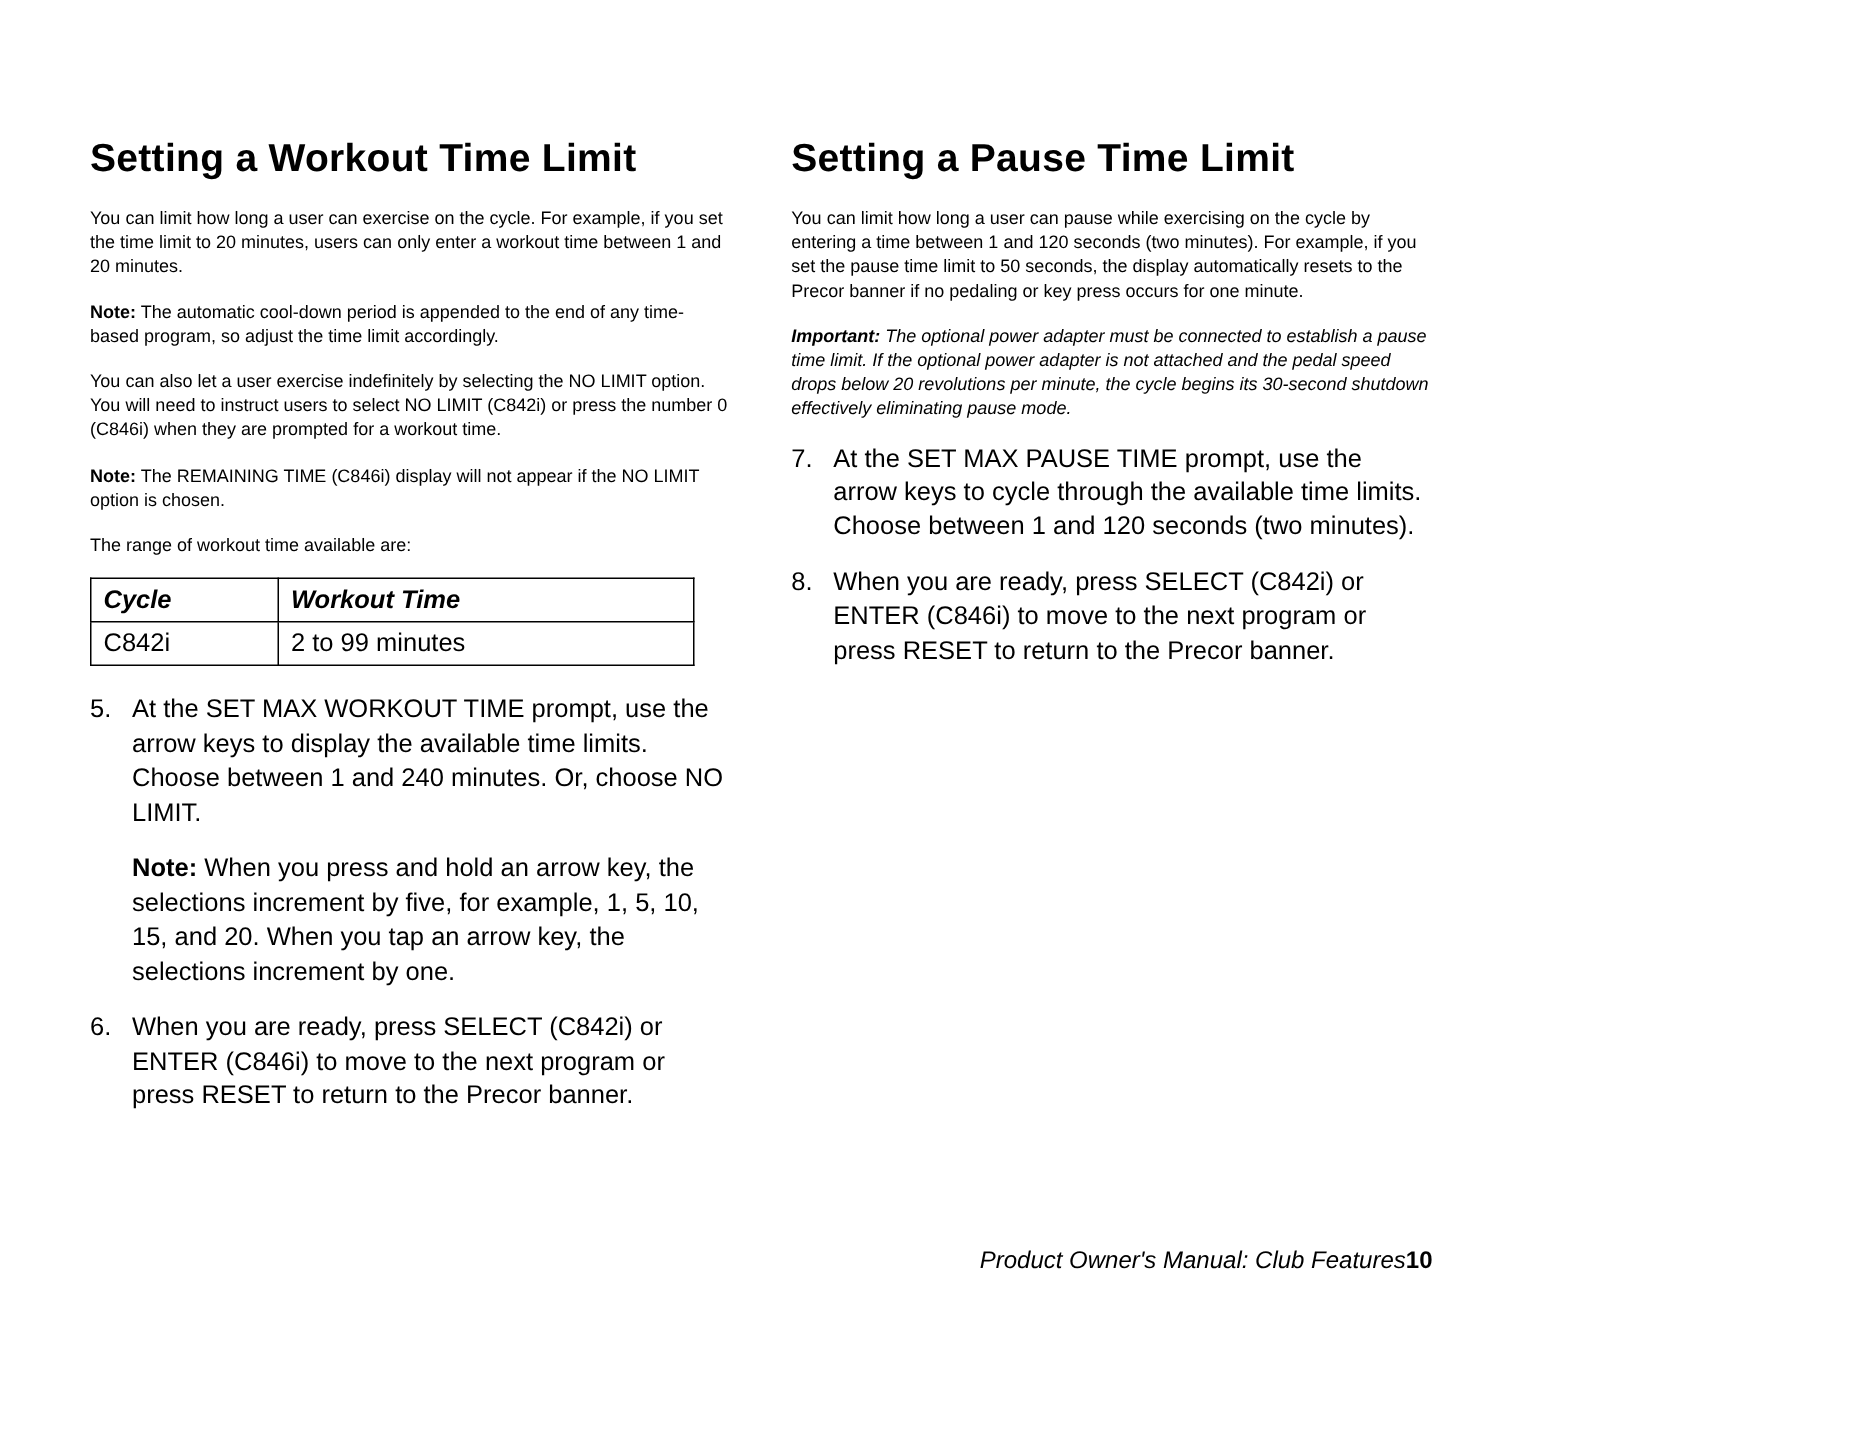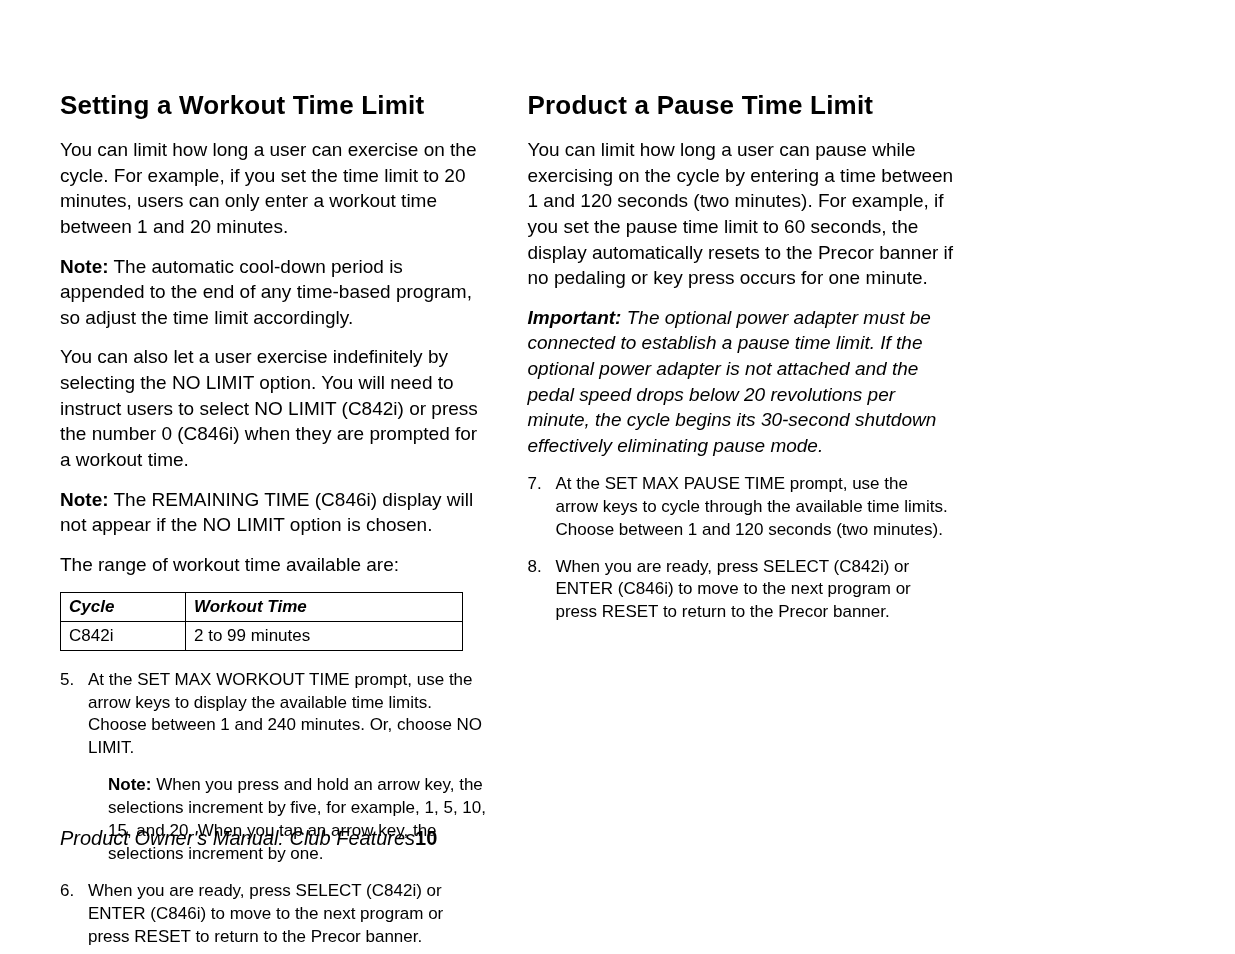--- a/index.html
+++ b/index.html
@@ -27,21 +27,21 @@
     flex: 1 1 0;
     min-width: 0;
   }
   h2 {
     font-size: 26px;
     font-weight: bold;
     margin: 0 0 16px 0;
     letter-spacing: 0.2px;
   }
   p {
-    font-size: 19px;
+    font-size: 12px;
     line-height: 1.35;
     margin: 0 0 14px 0;
   }
   .italic { font-style: italic; }
   .bold { font-weight: bold; }
   table {
     border-collapse: collapse;
     margin: 4px 0 18px 0;
     font-size: 17px;
   }
@@ -70,30 +70,29 @@
     margin-bottom: 14px;
   }
   ol li .num {
     position: absolute;
     left: 0;
     top: 0;
   }
   ol li .note {
     display: block;
     margin-top: 14px;
-    margin-left: 20px;
   }
   .footer {
     position: absolute;
     left: 60px;
     right: 60px;
     bottom: 104px;
     display: flex;
-    justify-content: flex-start;
-    font-size: 20px;
+    justify-content: flex-end;
+    font-size: 16px;
   }
   .footer-left { font-style: italic; }
   .footer-right { font-weight: bold; }
 </style>
 </head>
 <body>
 
 <div class="page">
   <div class="columns">
 
@@ -136,23 +135,23 @@
           </span>
         </li>
         <li>
           <span class="num">6.</span>
           <span>When you are ready, press SELECT (C842i) or ENTER (C846i) to move to the next program or press RESET to return to the Precor banner.</span>
         </li>
       </ol>
     </div>
 
     <div class="col">
-      <h2>Product a Pause Time Limit</h2>
+      <h2>Setting a Pause Time Limit</h2>
 
-      <p>You can limit how long a user can pause while exercising on the cycle by entering a time between 1 and 120 seconds (two minutes). For example, if you set the pause time limit to 60 seconds, the display automatically resets to the Precor banner if no pedaling or key press occurs for one minute.</p>
+      <p>You can limit how long a user can pause while exercising on the cycle by entering a time between 1 and 120 seconds (two minutes). For example, if you set the pause time limit to 50 seconds, the display automatically resets to the Precor banner if no pedaling or key press occurs for one minute.</p>
 
       <p class="italic">
         <span class="bold">Important:</span><span> The optional power adapter must be connected to establish a pause time limit. If the optional power adapter is not attached and the pedal speed drops below 20 revolutions per minute, the cycle begins its 30-second shutdown effectively eliminating pause mode.</span>
       </p>
 
       <ol>
         <li>
           <span class="num">7.</span>
           <span>At the SET MAX PAUSE TIME prompt, use the arrow keys to cycle through the available time limits. Choose between 1 and 120 seconds (two minutes).</span>
         </li>

